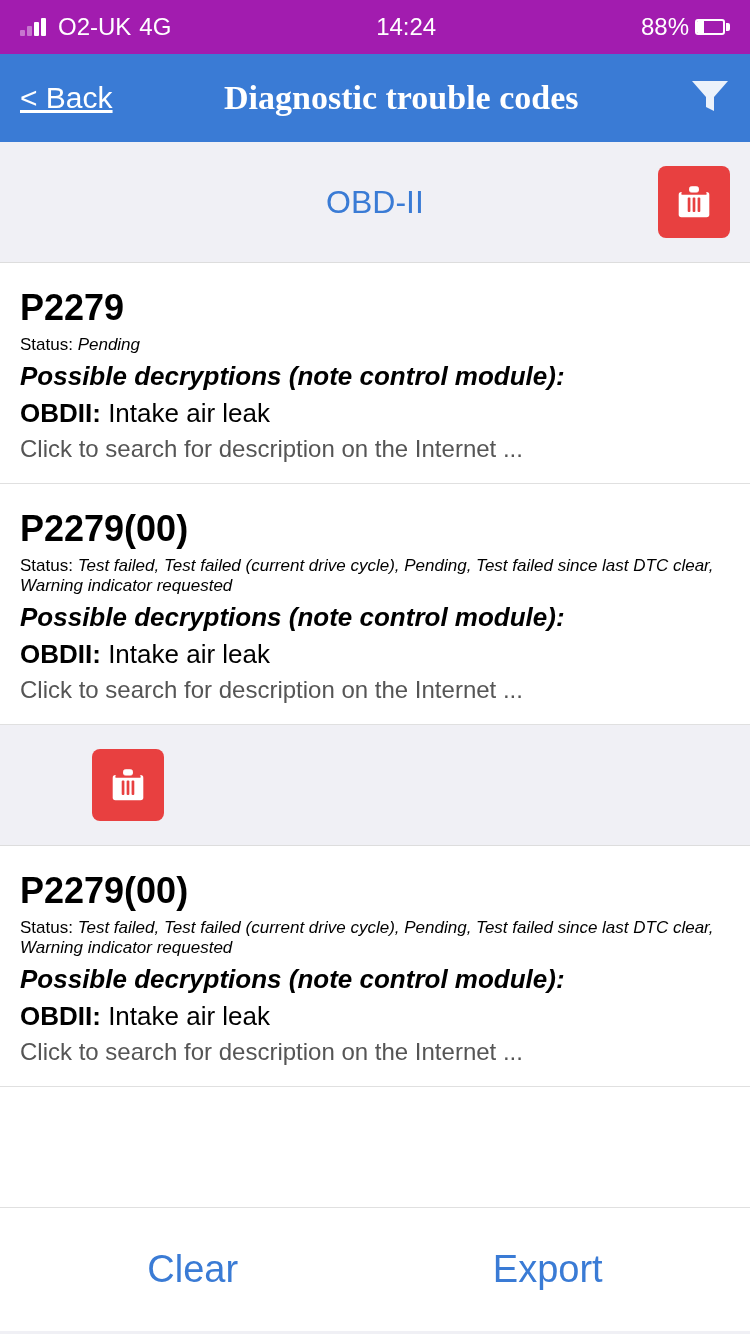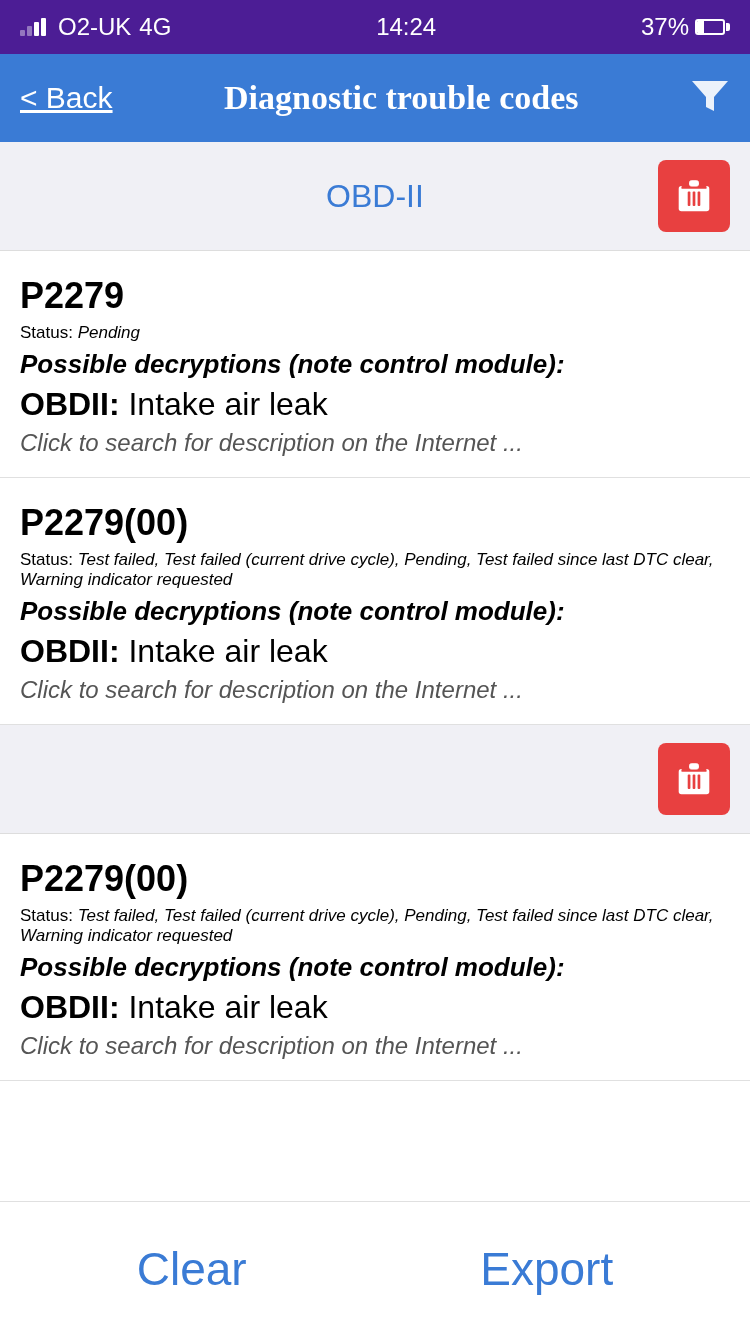--- a/index.html
+++ b/index.html
@@ -8,21 +8,21 @@
       font-family: -apple-system, 'Helvetica Neue', Arial, sans-serif;
       background: #f0f0f5;
       width: 750px;
       min-height: 1334px;
       overflow-x: hidden;
       font-size: 28px;
     }
 
     
     .status-bar {
-      background: #4c1d95;
+      background: #a21caf;
       color: white;
       display: flex;
       justify-content: space-between;
       align-items: center;
       padding: 10px 20px;
       height: 54px;
       font-size: 24px;
       font-weight: 500;
     }
     .status-bar-left { display: flex; align-items: center; gap: 8px; }
@@ -90,22 +90,22 @@
     .content {
       background: white;
       flex: 1;
     }
 
     
     .section-header {
       background: #f0f0f5;
       display: flex;
       align-items: center;
-      justify-content: space-between;
-      padding: 18px 20px;
+      justify-content: flex-start;
+      padding: 24px 20px;
       border-bottom: 1px solid #ddd;
     }
     .section-title {
       color: #3a7bd5;
       font-size: 32px;
       flex: 1;
       text-align: center;
     }
     .delete-btn {
       background: #e84040;
@@ -142,51 +142,50 @@
       font-style: italic;
     }
     .dtc-possible {
       font-size: 26px;
       font-weight: bold;
       font-style: italic;
       color: #000;
       margin-bottom: 6px;
     }
     .dtc-obdii {
-      font-size: 32px;
+      font-size: 26px;
       color: #000;
       margin-bottom: 6px;
     }
     .dtc-obdii strong {
       font-weight: bold;
     }
     .dtc-search {
       font-size: 24px;
       color: #555;
-      font-style: italic;
     }
 
     
     .spacer {
       height: 120px;
       background: white;
     }
 
     
     .bottom-actions {
       background: white;
       display: flex;
       justify-content: space-around;
       align-items: center;
       padding: 30px 20px;
       border-top: 1px solid #e0e0e0;
     }
     .action-btn {
       color: #3a7bd5;
-      font-size: 46px;
+      font-size: 38px;
       background: none;
       border: none;
       cursor: pointer;
       padding: 10px 60px;
     }
   </style>
 </head>
 <body>
 
 <div class="status-bar">
@@ -195,21 +194,21 @@
       <div class="signal-bar b1"></div>
       <div class="signal-bar b2"></div>
       <div class="signal-bar b3"></div>
       <div class="signal-bar b4"></div>
     </div>
     <span>O2-UK</span>
     <span>4G</span>
   </div>
   <span>14:24</span>
   <div style="display:flex;align-items:center;gap:6px;">
-    <span>37%</span>
+    <span>88%</span>
     <div class="battery-icon">
       <div class="battery-body">
           <div class="battery-fill"></div>
         </div>
       <div class="battery-tip"></div>
     </div>
   </div>
 </div>
 
 <div class="nav-bar">

